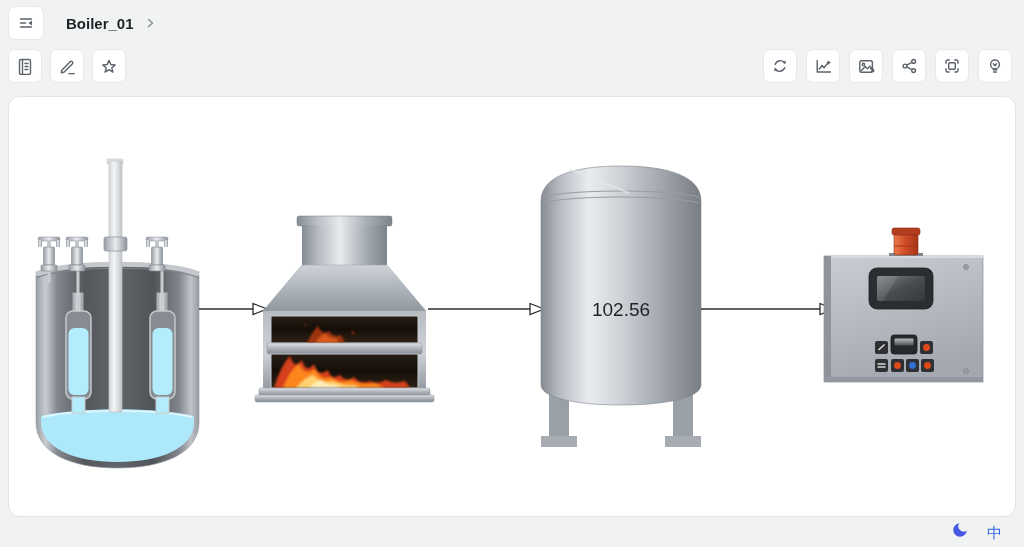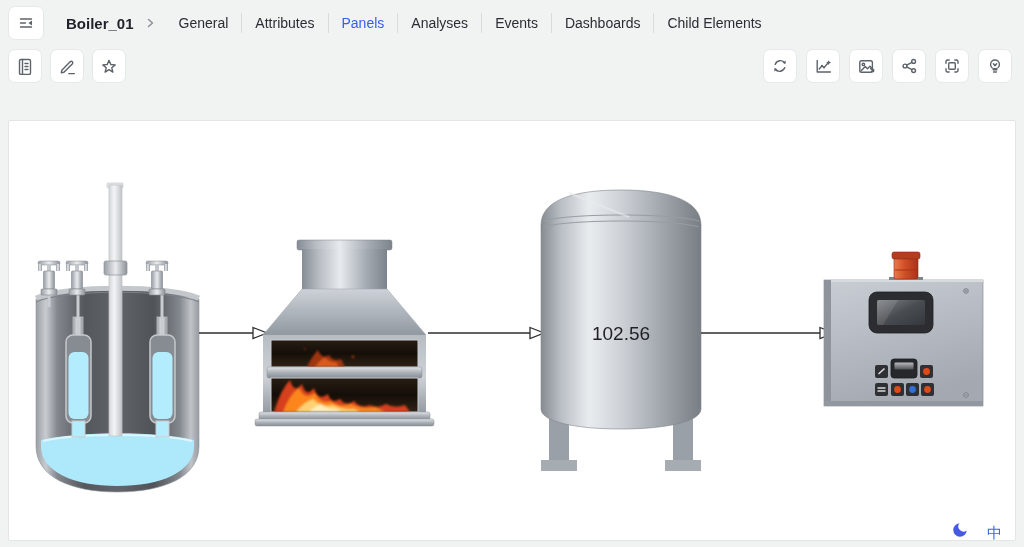--- a/index.html
+++ b/index.html
@@ -18,21 +18,21 @@
   .tab + .tab{border-left:1px solid #d9dcde;}
   .tab.active{color:#3461e8;font-weight:500;}
   
   .toolbar-left{position:absolute;left:8px;top:49px;display:flex;gap:8px;}
   .toolbar-right{position:absolute;right:12px;top:49px;display:flex;gap:9px;}
   .tbtn{width:34px;height:34px;background:#fff;border:1px solid #e7e9e8;border-radius:7px;display:flex;align-items:center;justify-content:center;cursor:pointer;padding:0;box-sizing:border-box;}
   .tbtn svg{display:block;}
   .ic{stroke:#5d636b;stroke-width:1.4;fill:none;stroke-linecap:round;stroke-linejoin:round;}
   .icf{fill:#5d636b;stroke:none;}
   
-  .canvas{position:absolute;left:8px;top:96px;width:1008px;height:421px;background:#fff;border:1px solid #e3e5e4;border-radius:2px;box-sizing:border-box;overflow:hidden;margin-top:24px;}
+  .canvas{position:absolute;left:8px;top:96px;width:1008px;height:421px;background:#fff;border:1px solid #e3e5e4;border-radius:12px;box-sizing:border-box;overflow:hidden;}
   .canvas svg{display:block;}
   
   .statusbar{position:absolute;left:0;bottom:0;width:1024px;height:30px;display:flex;align-items:center;justify-content:flex-end;gap:18px;padding-right:22px;box-sizing:border-box;}
   .lang{font-size:15px;color:#3367e6;cursor:pointer;line-height:1;}
   .moonbtn{display:flex;align-items:center;cursor:pointer;}
 </style>
 </head>
 <body>
 
 <div class="page">
@@ -46,29 +46,20 @@
     </span>
   </button>
 
   <div class="breadcrumb-bar">
     <span class="bc-root">Boiler_01</span>
     <span class="bc-chevron">
       <svg width="12" height="12" viewBox="0 0 12 12">
           <path d="M4.5 2.5 L8.5 6 L4.5 9.5" stroke="#8a9099" stroke-width="1.5" fill="none" stroke-linecap="round" stroke-linejoin="round"></path>
         </svg>
     </span>
-    <nav class="tabs">
-      <span class="tab">General</span>
-      <span class="tab">Attributes</span>
-      <span class="tab active">Panels</span>
-      <span class="tab">Analyses</span>
-      <span class="tab">Events</span>
-      <span class="tab">Dashboards</span>
-      <span class="tab">Child Elements</span>
-    </nav>
   </div>
 
   <div class="toolbar-left">
     <button class="tbtn">
       <span>
         <svg width="18" height="18" viewBox="0 0 18 18">
           <rect class="ic" x="3.5" y="2.5" width="11" height="15" rx="1.5"></rect>
           <path class="ic" d="M6.5 2.5 V17.5 M9 6.5 H12 M9 9.5 H12 M9 12.5 H12"></path>
         </svg>
       </span>

